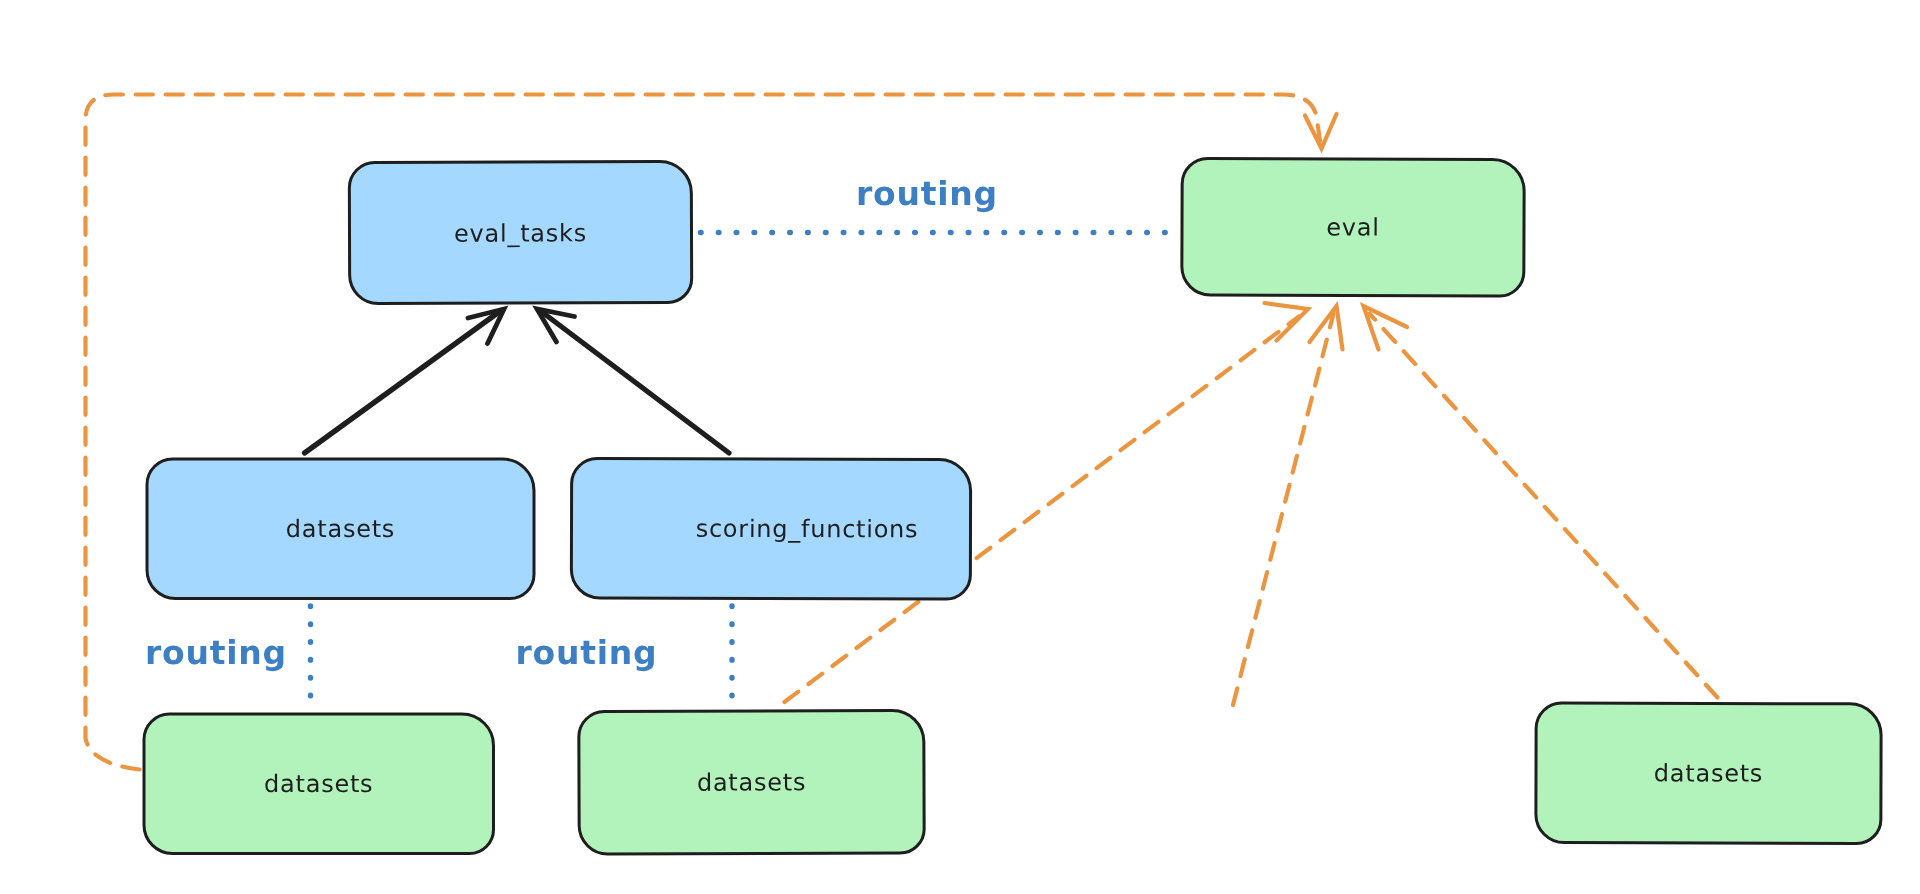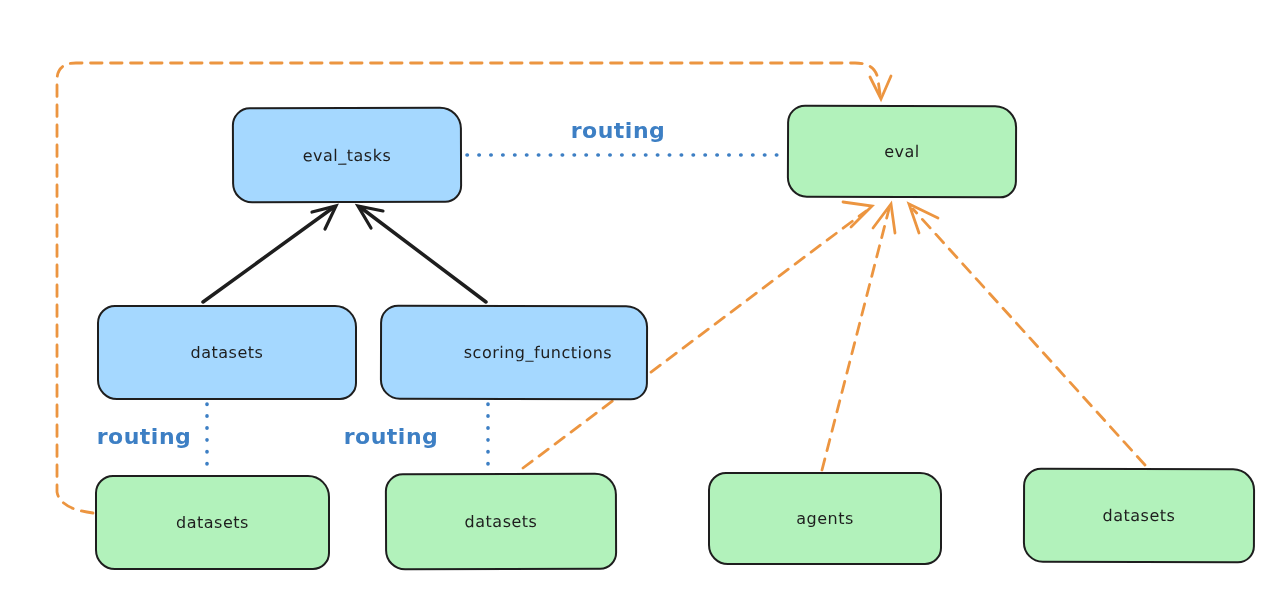--- a/index.html
+++ b/index.html
@@ -131,23 +131,20 @@
   </div>
   <div class="node blue n-scoring-functions">
     <span>scoring_functions</span>
   </div>
   <div class="node green n-datasetio">
     <span>datasets</span>
   </div>
   <div class="node green n-scoring">
     <span>datasets</span>
   </div>
-  <div class="node green n-agents">
-    <span>agents</span>
-  </div>
   <div class="node green n-inference">
     <span>datasets</span>
   </div>
 
   <span class="edge-label el-top">routing</span>
   <span class="edge-label el-left">routing</span>
   <span class="edge-label el-mid">routing</span>
 </div>
 
 </body></html>

